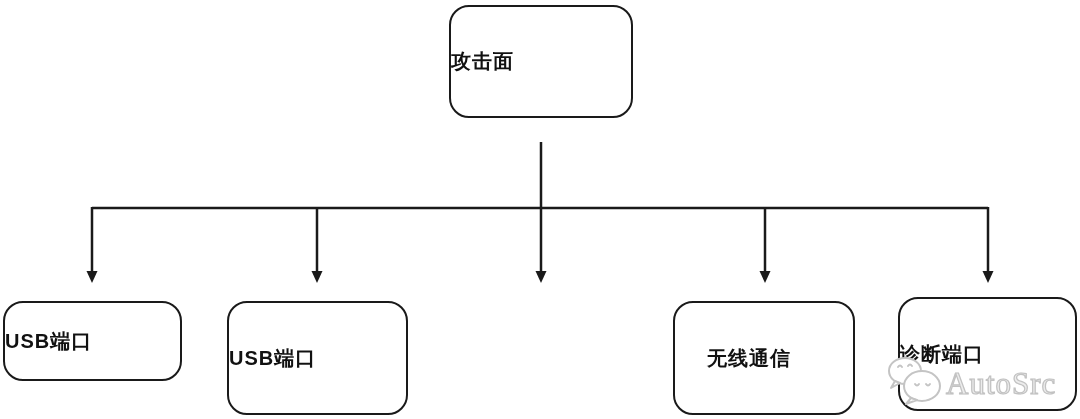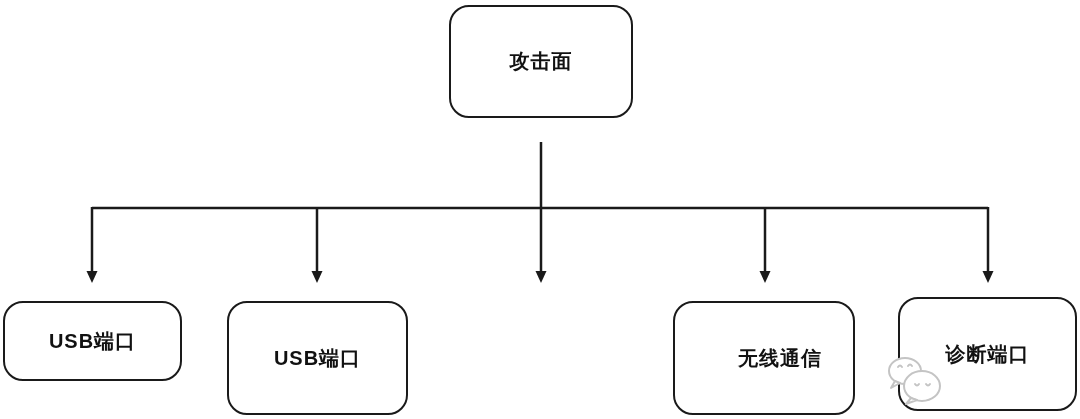--- a/index.html
+++ b/index.html
@@ -24,21 +24,20 @@
     z-index: 1;
   }
   .node {
     position: absolute;
     box-sizing: border-box;
     background: #ffffff;
     border: 2.5px solid #1a1a1a;
     border-radius: 20px;
     display: flex;
     align-items: center;
-    justify-content: center;
     z-index: 2;
   }
   .node-label {
     font-size: 20px;
     font-weight: bold;
     color: #111111;
     letter-spacing: 1px;
     white-space: nowrap;
   }
   .node-root    { left: 449px; top: 5px;   width: 184px; height: 113px; }
@@ -130,15 +129,16 @@
       </g>
       <g fill="none" stroke="#c4c4c4" stroke-width="2" stroke-linecap="round">
 
         <path d="M12 12 q2 -3 4 0"></path>
         <path d="M22 11 q2 -3 4 0"></path>
 
         <path d="M29 29 q2 3 4 0"></path>
         <path d="M40 29 q2 3 4 0"></path>
       </g>
     </svg>
+    <span class="watermark-text">AutoSrc</span>
   </div>
 
 </div>
 
 </body></html>

